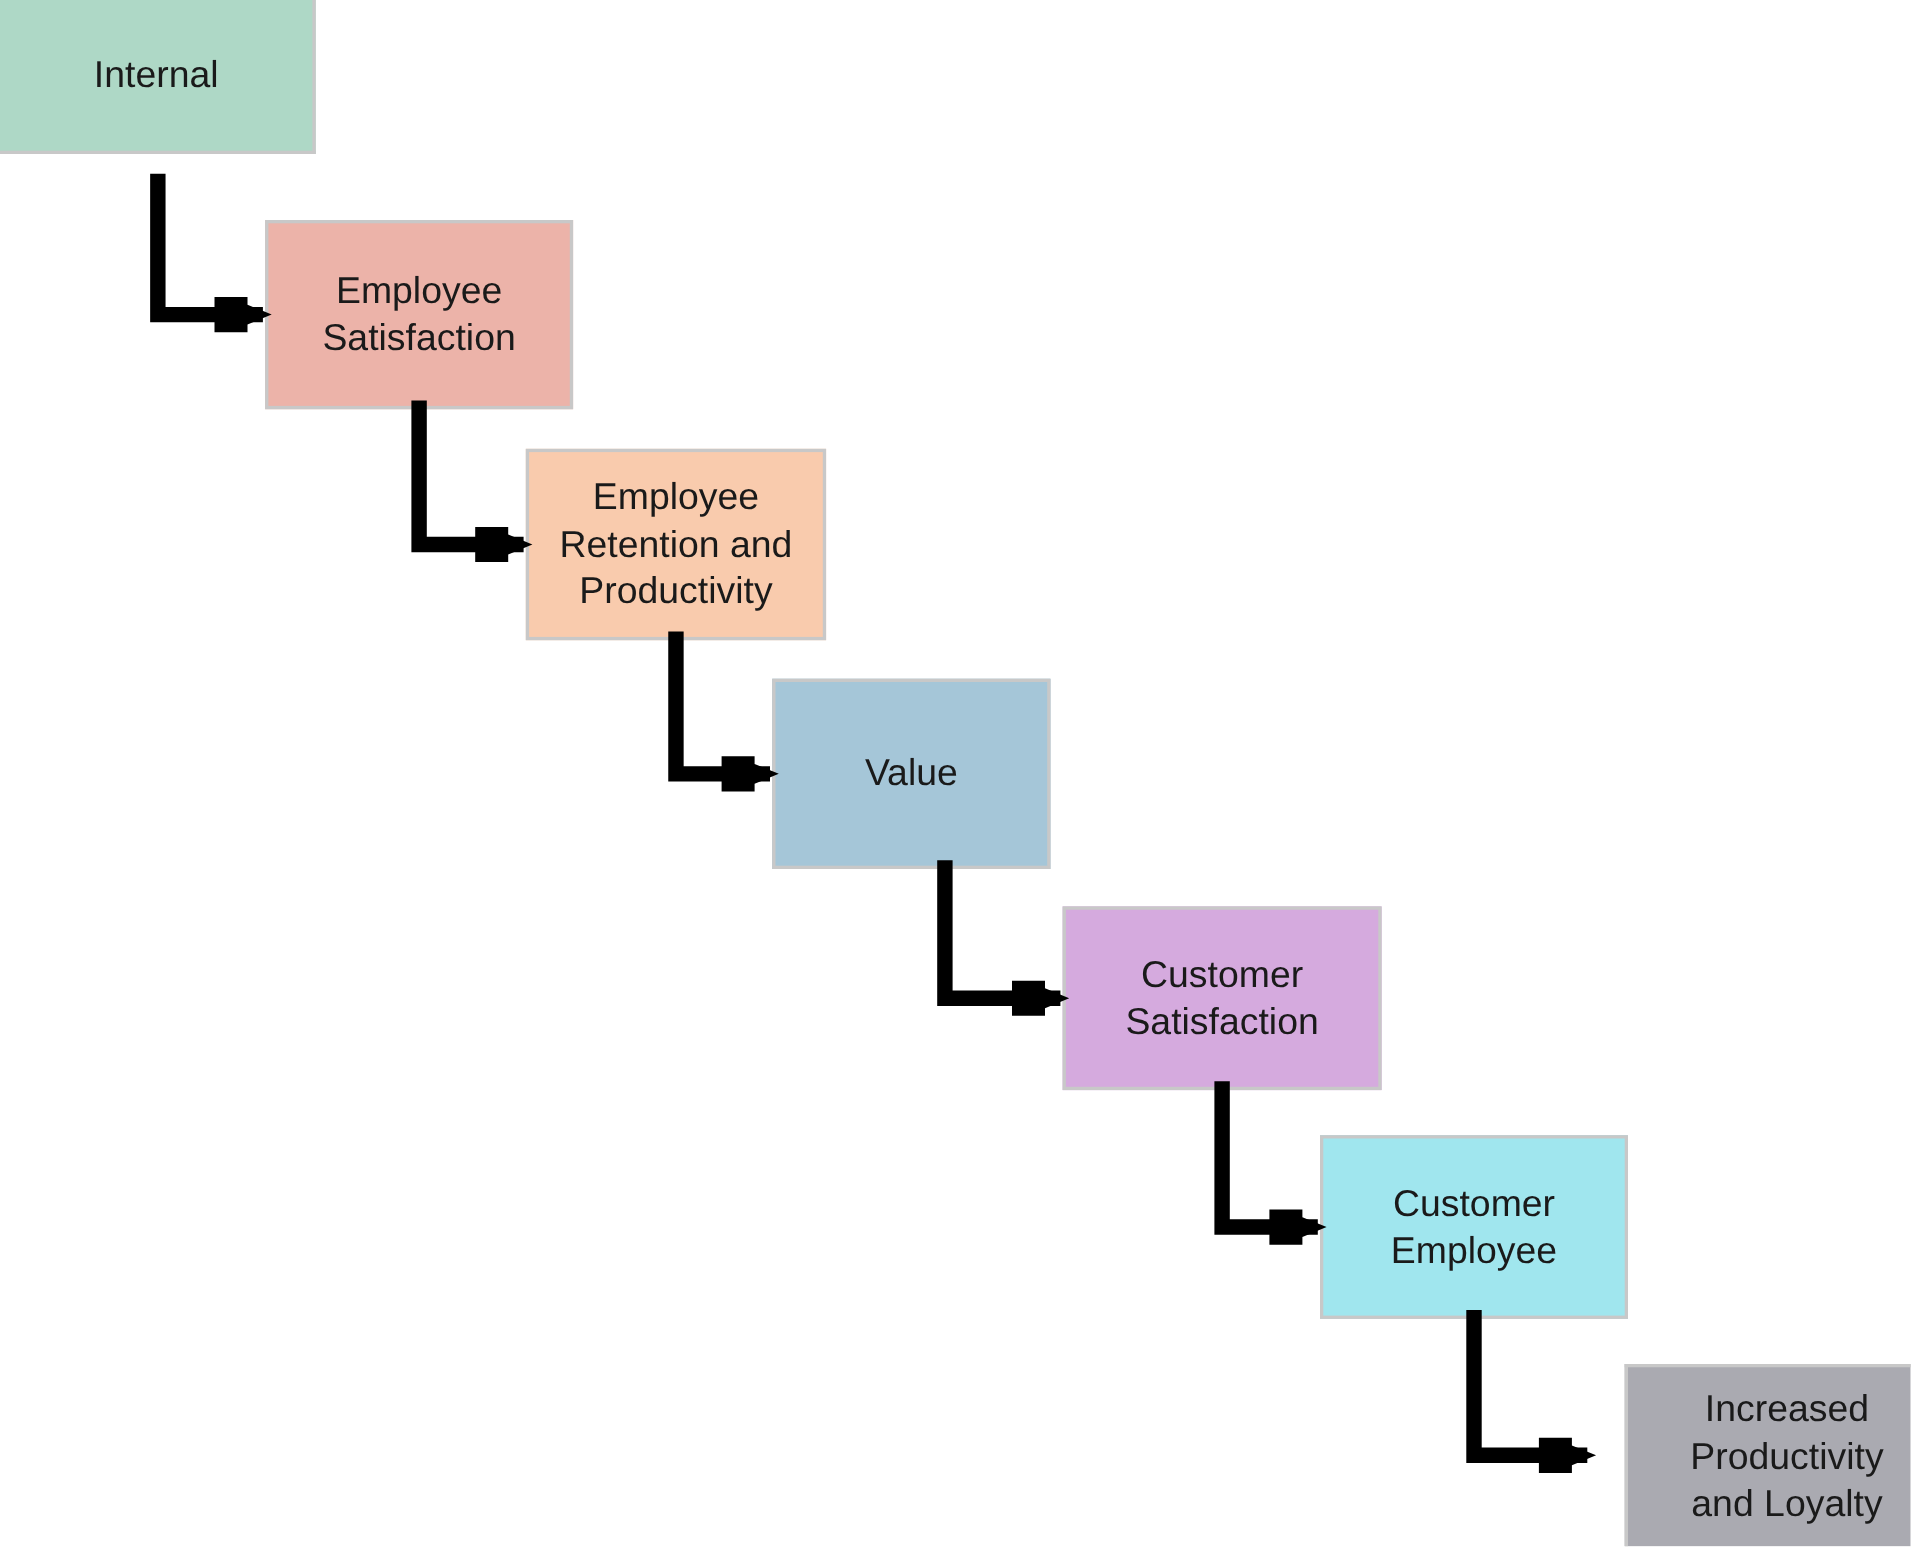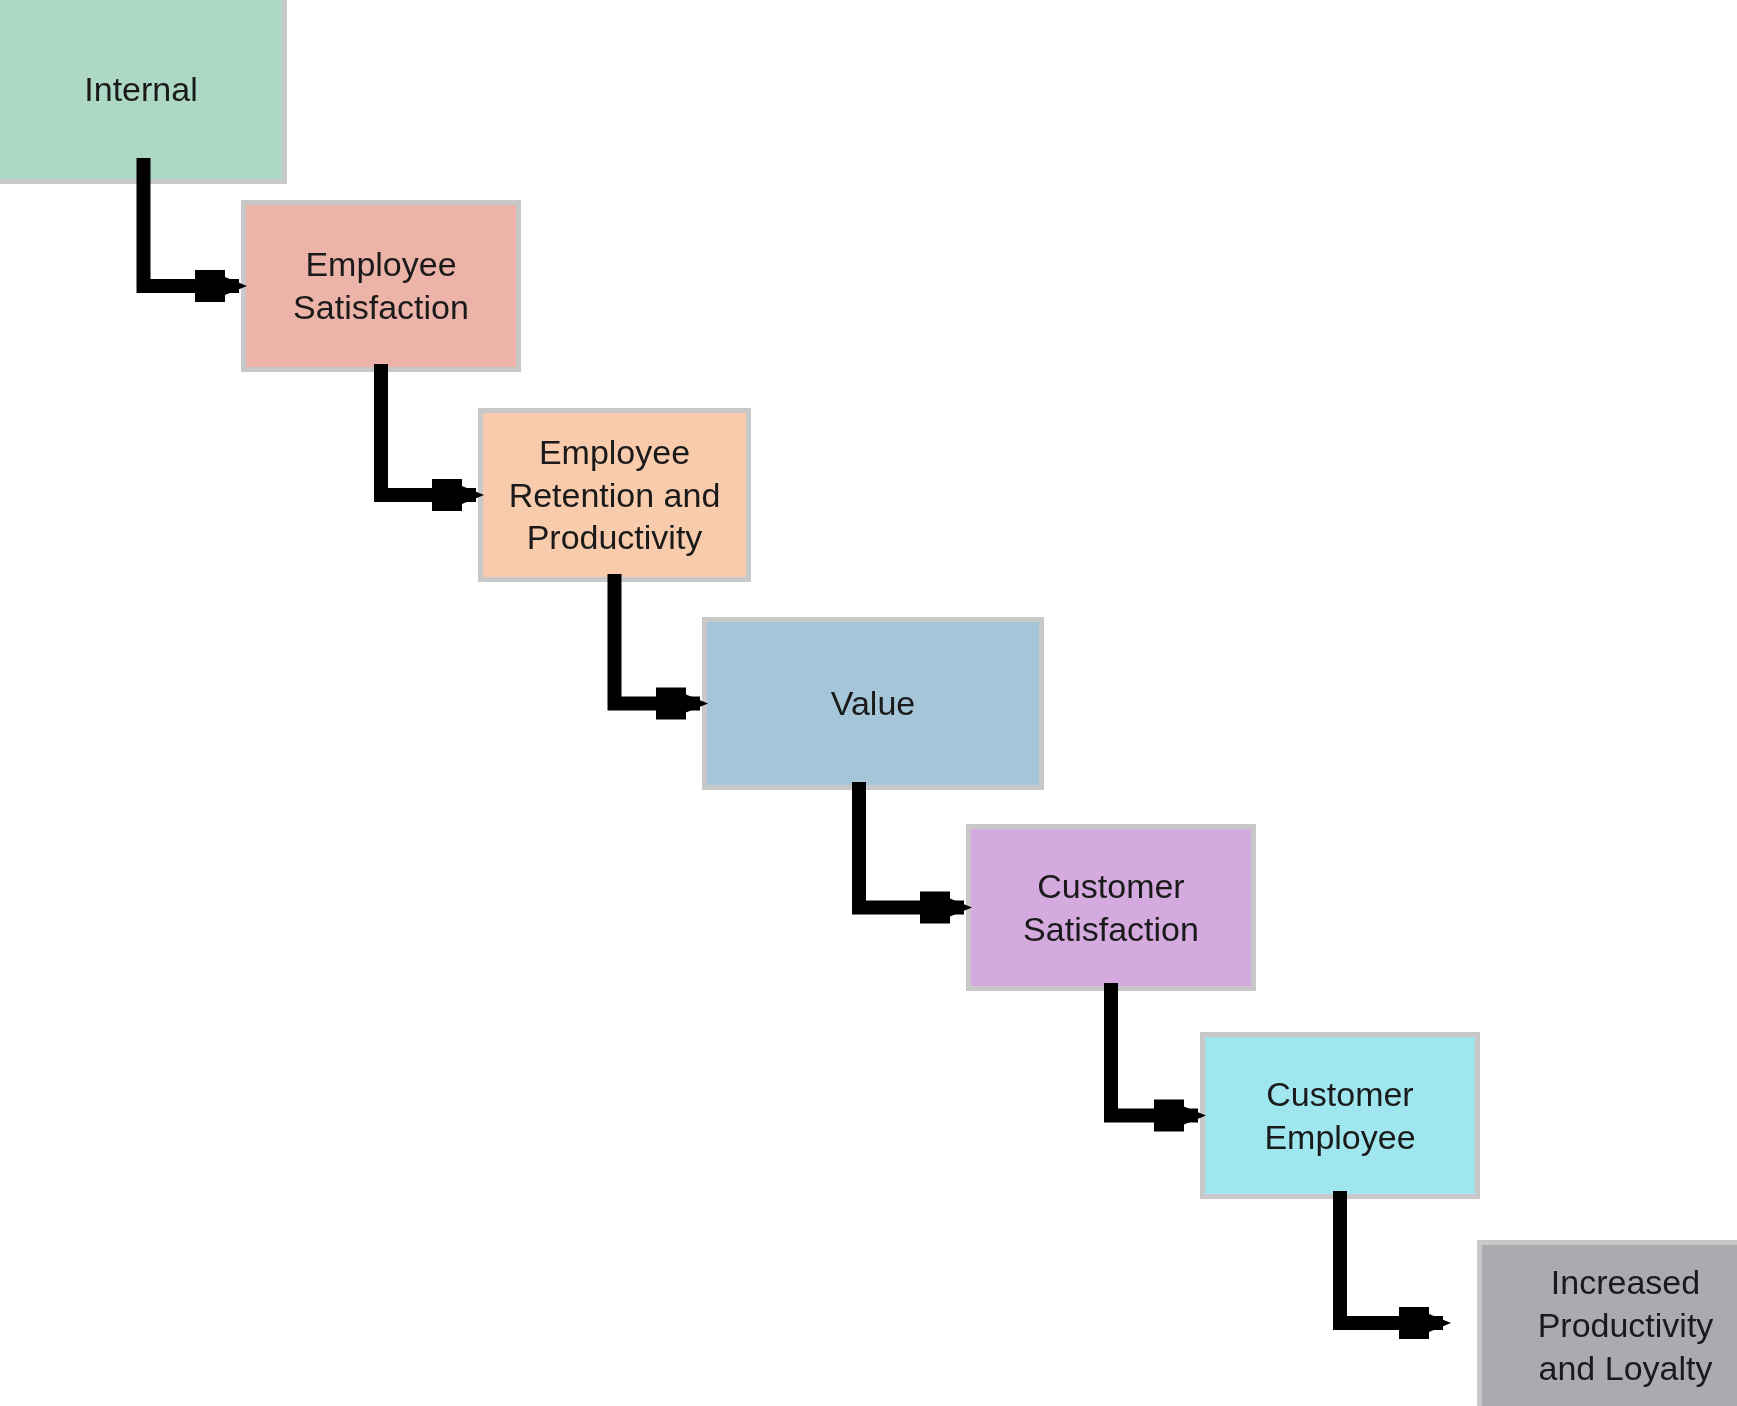--- a/index.html
+++ b/index.html
@@ -11,21 +11,21 @@
     position: relative;
     width: 1737px;
     height: 1406px;
     background: #ffffff;
     overflow: hidden;
     font-family: "Liberation Sans", "DejaVu Sans", sans-serif;
   }
   .node {
     position: absolute;
     box-sizing: border-box;
-    border: 5px solid #737373;
+    border: 3px solid #737373;
     display: flex;
     flex-direction: column;
     justify-content: center;
     align-items: center;
     text-align: center;
     font-size: 34px;
     line-height: 1.26;
     color: #1a1a1a;
     z-index: 1;
   }
@@ -54,33 +54,33 @@
       <path d="M 614.5 574 L 614.5 703.5 L 700 703.5" fill="none" stroke="#000000" stroke-width="14" stroke-linejoin="miter"></path>
       <polygon points="656,687.5 686,687.5 686,694.5 708,703.5 686,712.5 686,719.5 656,719.5" fill="#000000"></polygon>
       <path d="M 859 782 L 859 907.5 L 964 907.5" fill="none" stroke="#000000" stroke-width="14" stroke-linejoin="miter"></path>
       <polygon points="920,891.5 950,891.5 950,898.5 972,907.5 950,916.5 950,923.5 920,923.5" fill="#000000"></polygon>
       <path d="M 1111 983 L 1111 1115.5 L 1198 1115.5" fill="none" stroke="#000000" stroke-width="14" stroke-linejoin="miter"></path>
       <polygon points="1154,1099.5 1184,1099.5 1184,1106.5 1206,1115.5 1184,1124.5 1184,1131.5 1154,1131.5" fill="#000000"></polygon>
       <path d="M 1340 1191 L 1340 1323 L 1443 1323" fill="none" stroke="#000000" stroke-width="14" stroke-linejoin="miter"></path>
       <polygon points="1399,1307 1429,1307 1429,1314 1451,1323 1429,1332 1429,1339 1399,1339" fill="#000000"></polygon>
     </svg>
   <div id="nodes-layer">
-      <div class="node cut-top-left" style="left: 0px; top: 0px; width: 287px; height: 184px; background: rgb(174, 216, 198); border-color: rgb(200, 200, 200); color: rgb(26, 26, 26); gap: 16px;">
+      <div class="node cut-top-left" style="left: 0px; top: 0px; width: 287px; height: 140px; background: rgb(174, 216, 198); border-color: rgb(200, 200, 200); color: rgb(26, 26, 26); gap: 16px;">
         <div class="node-line">Internal</div>
       </div>
       <div class="node" style="left: 241px; top: 200px; width: 280px; height: 172px; background: rgb(236, 179, 169); border-color: rgb(200, 200, 200); color: rgb(26, 26, 26);">
         <div class="node-line">Employee</div>
         <div class="node-line">Satisfaction</div>
       </div>
       <div class="node" style="left: 478px; top: 408px; width: 273px; height: 174px; background: rgb(249, 203, 173); border-color: rgb(200, 200, 200); color: rgb(26, 26, 26);">
         <div class="node-line">Employee</div>
         <div class="node-line">Retention and</div>
         <div class="node-line">Productivity</div>
       </div>
-      <div class="node" style="left: 702px; top: 617px; width: 342px; height: 173px; background: rgb(165, 198, 216); border-color: rgb(200, 200, 200); color: rgb(26, 26, 26);">
+      <div class="node" style="left: 702px; top: 617px; width: 253px; height: 173px; background: rgb(165, 198, 216); border-color: rgb(200, 200, 200); color: rgb(26, 26, 26);">
         <div class="node-line">Value</div>
       </div>
       <div class="node" style="left: 966px; top: 824px; width: 290px; height: 167px; background: rgb(213, 170, 222); border-color: rgb(200, 200, 200); color: rgb(26, 26, 26);">
         <div class="node-line">Customer</div>
         <div class="node-line">Satisfaction</div>
       </div>
       <div class="node" style="left: 1200px; top: 1032px; width: 280px; height: 167px; background: rgb(160, 230, 238); border-color: rgb(200, 200, 200); color: rgb(26, 26, 26);">
         <div class="node-line">Customer</div>
         <div class="node-line">Employee</div>
       </div>

